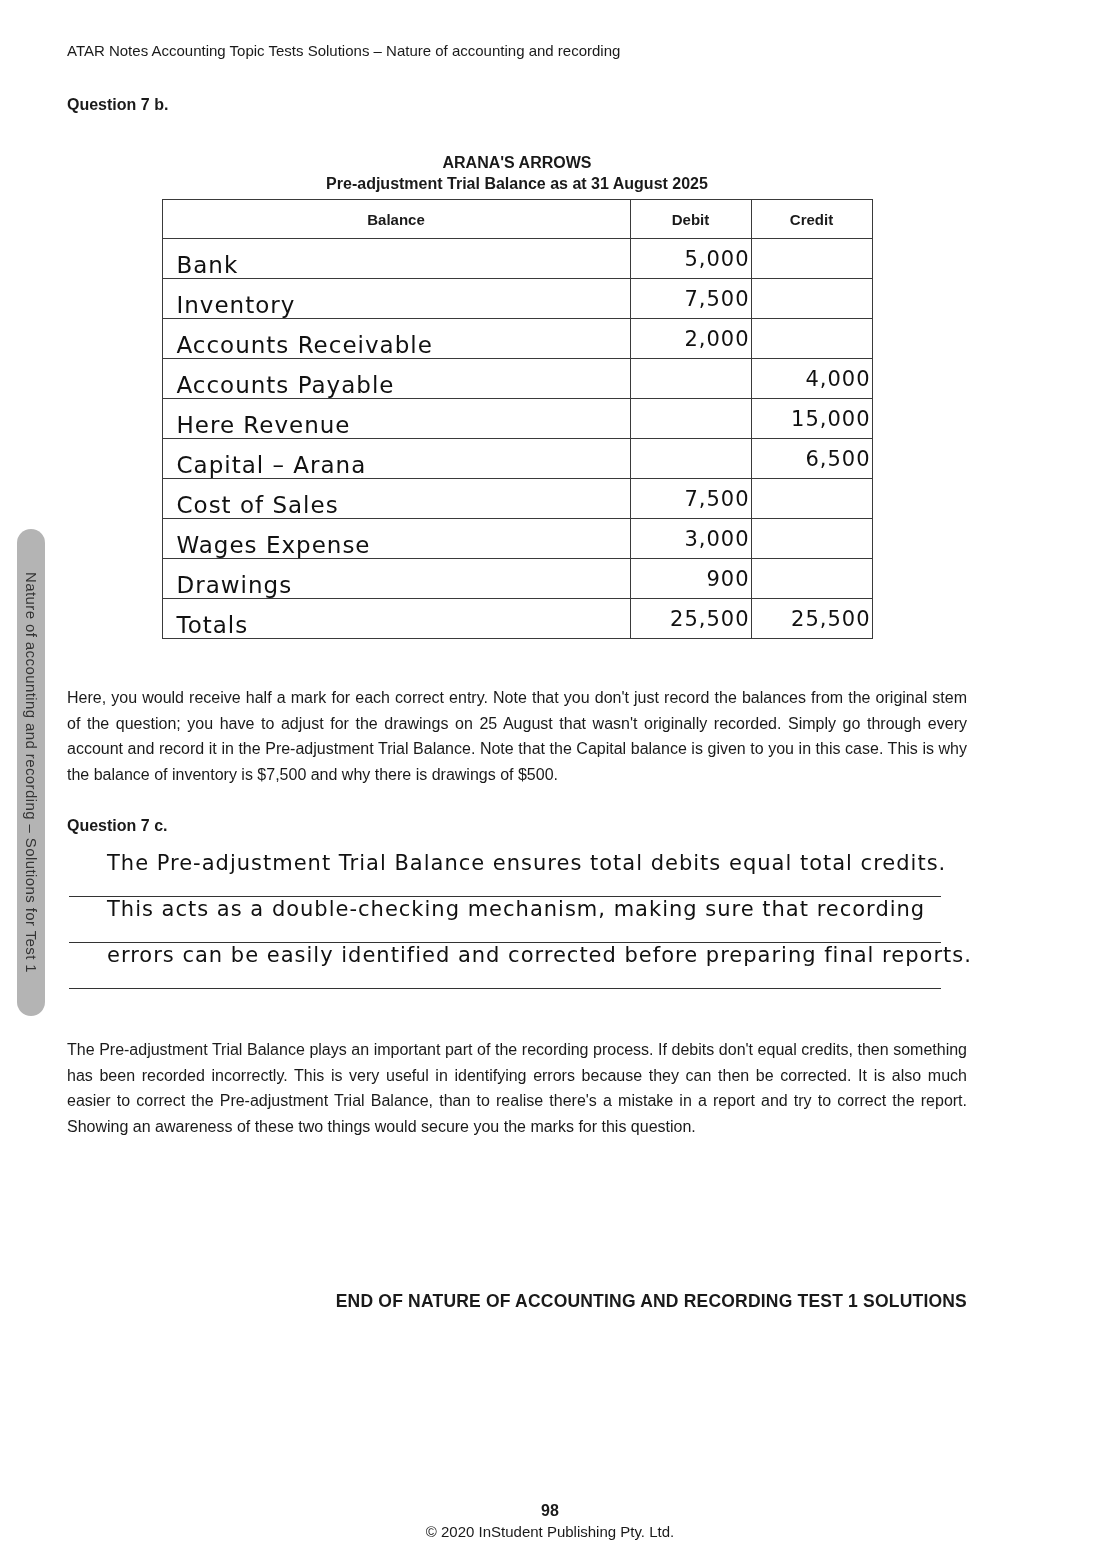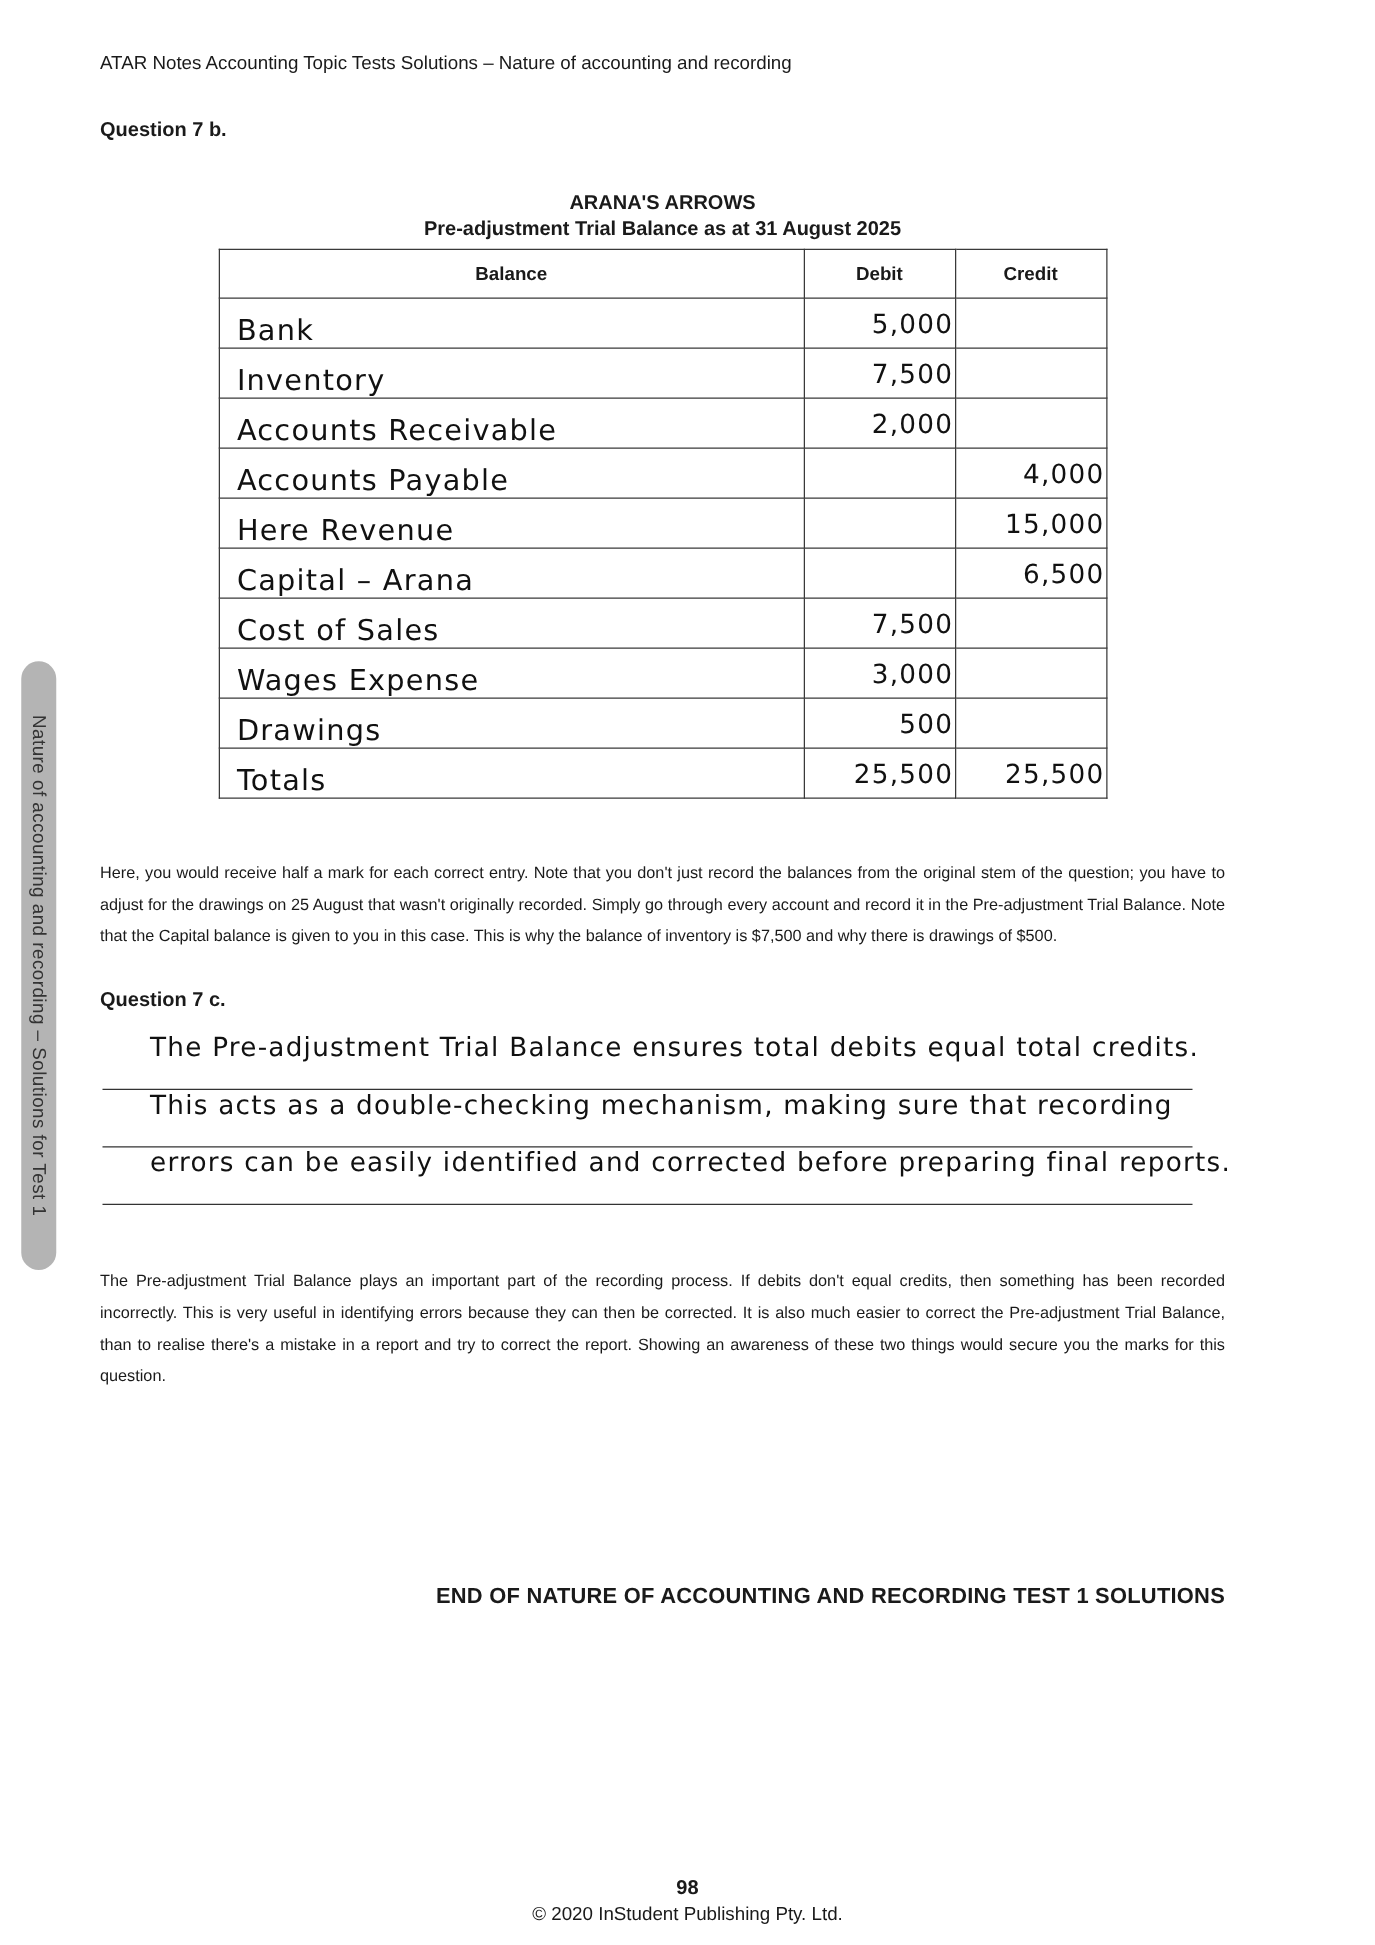--- a/index.html
+++ b/index.html
@@ -6,21 +6,21 @@
   body {
     width: 1100px; height: 1556px;
     background: #ffffff;
     color: #1a1a1a;
     font-family: "Liberation Sans", sans-serif;
     position: relative;
     overflow: hidden;
   }
   .content {
     position: absolute;
-    left: 80px; top: 0;
+    left: 67px; top: 0;
     width: 900px;
   }
   .running-header {
     margin-top: 42px;
     font-size: 15px;
     color: #1a1a1a;
   }
   .q-heading {
     font-size: 16px;
     font-weight: bold;
@@ -60,21 +60,21 @@
     padding: 0 0 1px 14px;
     font-size: 23px;
     line-height: 24px;
   }
   td.num {
     vertical-align: middle;
     text-align: right;
     font-size: 21px;
   }
   .body-text {
-    font-size: 13px;
+    font-size: 16px;
     line-height: 25.5px;
     text-align: justify;
     margin: 0;
   }
   .p1 { margin-top: 46px; }
   .p2 { margin-top: 48px; }
   .answer-lines { margin-top: 16px; width: 872px; margin-left: 2px; }
   .answer-line {
     border-bottom: 1.7px solid #333333;
     height: 46px;
@@ -184,21 +184,21 @@
           <td class="num hand">7,500</td>
           <td class="num hand"></td>
         </tr>
         <tr>
           <td class="acct hand">Wages Expense</td>
           <td class="num hand">3,000</td>
           <td class="num hand"></td>
         </tr>
         <tr>
           <td class="acct hand">Drawings</td>
-          <td class="num hand">500</td>
+          <td class="num hand">900</td>
           <td class="num hand"></td>
         </tr>
         <tr>
           <td class="acct hand">Totals</td>
           <td class="num hand">25,500</td>
           <td class="num hand">25,500</td>
         </tr>
       </tbody>
     </table>
   </div>

